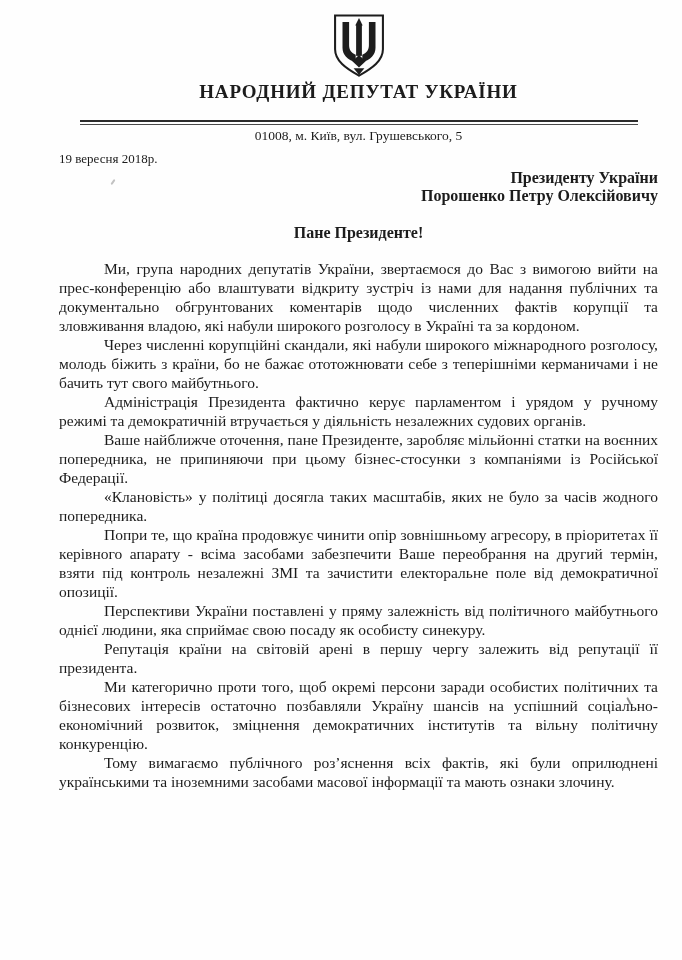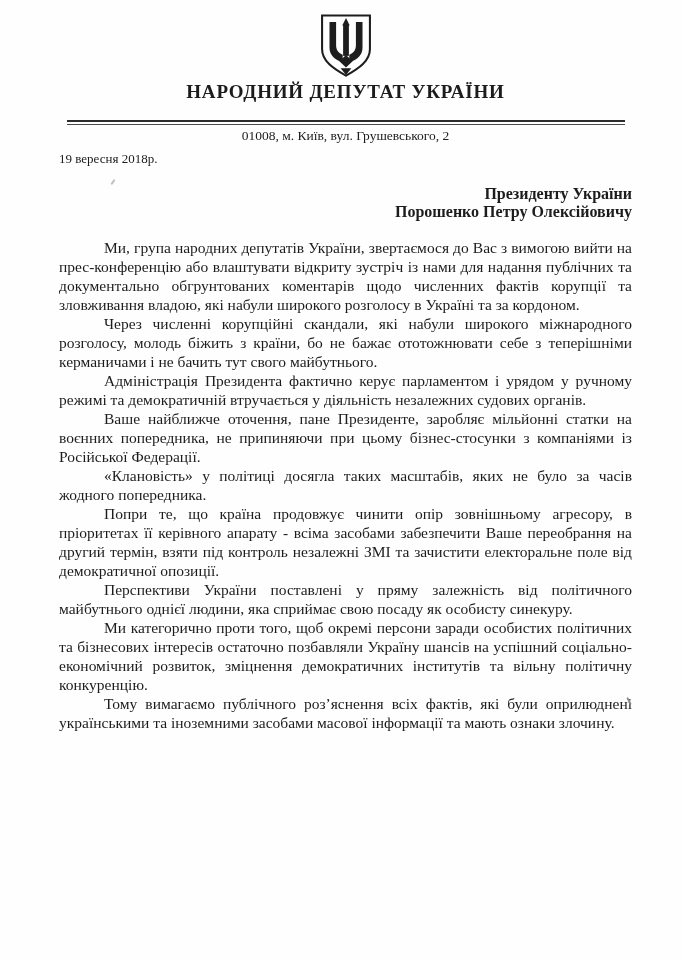--- a/index.html
+++ b/index.html
@@ -8,21 +8,21 @@
     background: #ffffff;
   }
   .page {
     position: relative;
     width: 682px;
     height: 960px;
     background: #fefefe;
     color: #1c1c1c;
     font-family: "Liberation Serif", "DejaVu Serif", serif;
     box-sizing: border-box;
-    padding: 13px 50px 0 59px;
+    padding: 13px 24px 0 59px;
     overflow: hidden;
   }
   .letterhead {
     text-align: center;
   }
   .emblem {
     display: block;
     margin: 0 auto;
   }
   .letterhead-title {
@@ -46,21 +46,21 @@
     font-size: 13.5px;
     line-height: 15px;
   }
   .date-line {
     margin-top: 7px;
     font-size: 13px;
     line-height: 17px;
     text-align: left;
   }
   .recipient {
-    margin-top: 18px;
+    margin-top: 2px;
     text-align: right;
     font-weight: 700;
     font-size: 16px;
     line-height: 18px;
   }
   .salutation {
     margin-top: 19px;
     text-align: center;
     font-weight: 700;
     font-size: 16px;
@@ -106,39 +106,41 @@
         <path d="M16,11 h8 v28 c0,6 3,9.5 8,11.5 v9 c-10,-2.5 -16,-9 -16,-17.5 z"></path>
         <path d="M56,11 h-8 v28 c0,6 -3,9.5 -8,11.5 v9 c10,-2.5 16,-9 16,-17.5 z"></path>
         <path d="M36,6 l4.5,9 h-9 z"></path>
         <path d="M32.5,14 h7 v38 h-7 z"></path>
         <path d="M36,51 l8,7.5 -8,7.5 -8,-7.5 z"></path>
         <path d="M36,75 l-6.5,-8 h13 z"></path>
       </g>
     </svg>
     <h1 class="letterhead-title">НАРОДНИЙ ДЕПУТАТ УКРАЇНИ</h1>
     <div class="rule"></div>
-    <div class="letterhead-address">01008, м. Київ, вул. Грушевського, 2</div>
+    <div class="letterhead-address">01008, м. Київ, вул. Грушевського, 5</div>
   </header>
 
   <div class="date-line">19 вересня 2018р.</div>
 
   <div class="recipient">
     <div>Президенту України</div>
     <div>Порошенко Петру Олексійовичу</div>
   </div>
 
+  <div class="salutation">Пане Президенте!</div>
 
   <div class="letter-body">
       <p>Ми, група народних депутатів України, звертаємося до Вас з вимогою вийти на прес-конференцію або влаштувати відкриту зустріч із нами для надання публічних та документально обгрунтованих коментарів щодо численних фактів корупції та зловживання владою, які набули широкого розголосу в Україні та за кордоном.</p>
       <p>Через численні корупційні скандали, які набули широкого міжнародного розголосу, молодь біжить з країни, бо не бажає ототожнювати себе з теперішніми керманичами і не бачить тут свого майбутнього.</p>
       <p>Адміністрація Президента фактично керує парламентом і урядом у ручному режимі та демократичній втручається у діяльність незалежних судових органів.</p>
       <p>Ваше найближче оточення, пане Президенте, заробляє мільйонні статки на воєнних попередника, не припиняючи при цьому бізнес-стосунки з компаніями із Російської Федерації.</p>
       <p>«Клановість» у політиці досягла таких масштабів, яких не було за часів жодного попередника.</p>
       <p>Попри те, що країна продовжує чинити опір зовнішньому агресору, в пріоритетах її керівного апарату - всіма засобами забезпечити Ваше переобрання на другий термін, взяти під контроль незалежні ЗМІ та зачистити електоральне поле від демократичної опозиції.</p>
       <p>Перспективи України поставлені у пряму залежність від політичного майбутнього однієї людини, яка сприймає свою посаду як особисту синекуру.</p>
+      <p>Репутація країни на світовій арені в першу чергу залежить від репутації її президента.</p>
       <p>Ми категорично проти того, щоб окремі персони заради особистих політичних та бізнесових інтересів остаточно позбавляли Україну шансів на успішний соціально-економічний розвиток, зміцнення демократичних інститутів та вільну політичну конкуренцію.</p>
       <p>Тому вимагаємо публічного роз’яснення всіх фактів, які були оприлюднені українськими та іноземними засобами масової інформації та мають ознаки злочину.</p>
     </div>
 
   <span class="speck speck-1"></span>
   <span class="speck speck-2"></span>
 
 </div>
 
 </body></html>

